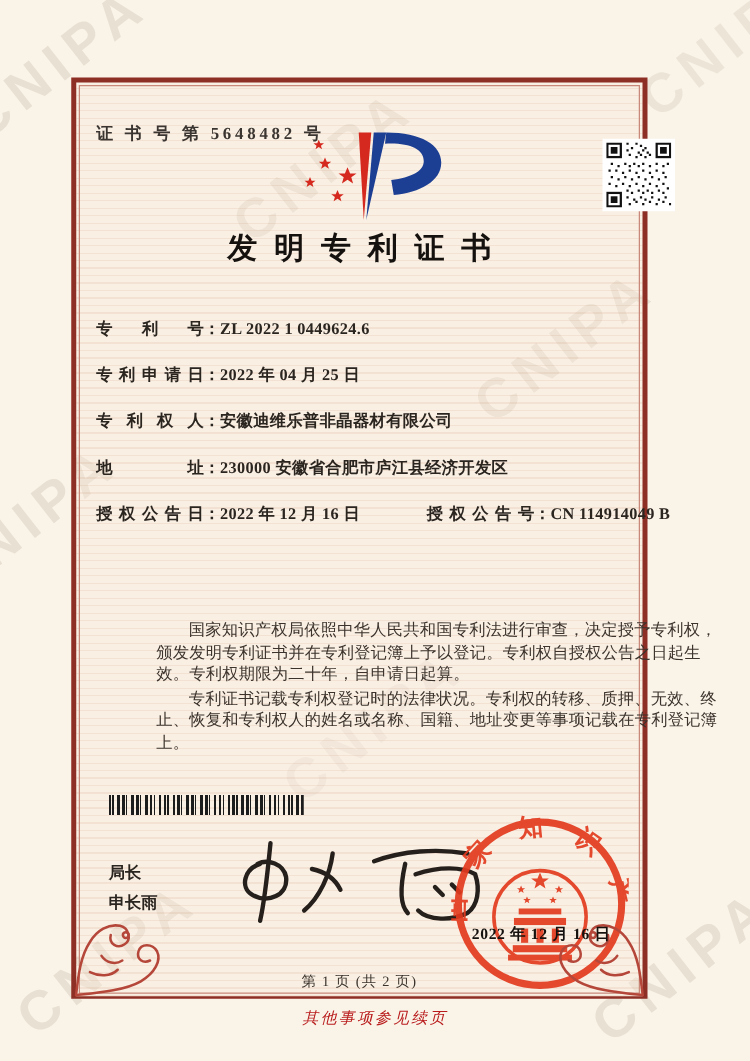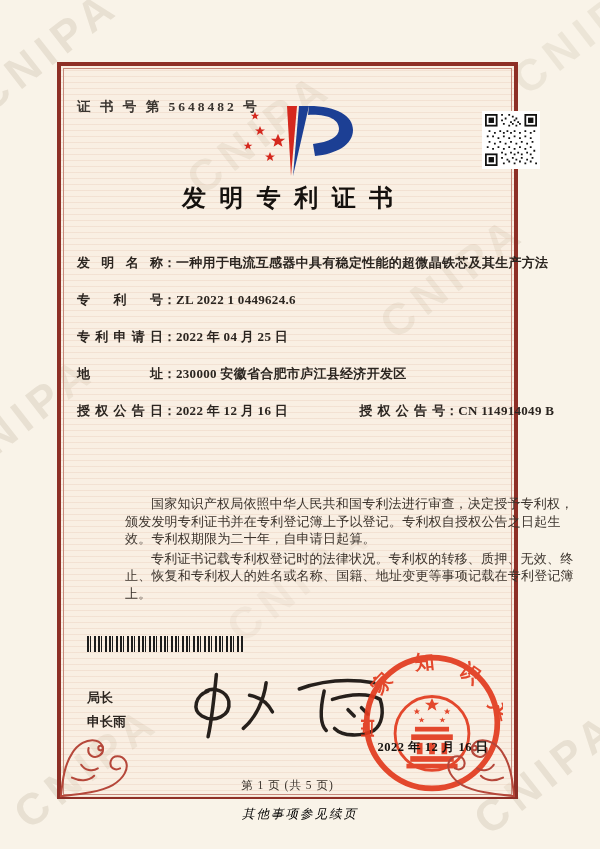--- a/index.html
+++ b/index.html
@@ -56,21 +56,21 @@
   }
 
   .fields { position:absolute; left:16px; top:186px; width:458px; font-size:13px; }
   .field-row { margin-bottom:15px; height:22px; line-height:22px; white-space:nowrap; }
   .field-label {
     display:inline-block; width:86px; vertical-align:top;
     text-align:justify; text-align-last:justify; font-weight:700; color:#2b2520;
   }
   .field-sep { font-weight:700; color:#2b2520; }
   .field-value { font-weight:600; color:#2b2520; letter-spacing:0.3px; }
-  .field-pair2 { margin-left:68px; }
+  .field-pair2 { margin-left:50px; }
 
   .paragraphs {
     position:absolute; left:16px; top:429px; width:458px;
     font-size:13px; line-height:17.6px; color:#3b332c;
     letter-spacing:0.2px;margin-left:48px;
   }
   .paragraphs p { text-indent:2em; margin-bottom:2px; }
 
   .barcode {
     position:absolute; left:26px; top:570px; width:156px; height:16px;
@@ -91,21 +91,21 @@
     z-index:3; white-space:nowrap;
   }
 
   .page-info {
     position:absolute; left:0; right:0; top:712px; text-align:center;
     font-size:11.5px; color:#3a332c; letter-spacing:1px;
   }
 
   .continuation {
     position:absolute; left:0; right:0; top:806px; text-align:center;
-    font-size:12.5px; font-style:italic; color:#000000; letter-spacing:2px;
+    font-size:12.5px; font-style:italic; color:#b91c1c; letter-spacing:2px;
     z-index:1;
   }
 </style>
 </head>
 <body>
 
 <div class="page">
 
   <div class="wm wm1">CNIPA</div>
   <div class="wm wm2">CNIPA</div>
@@ -174,27 +174,27 @@
           <polygon points="68,6 78,6 62,76"></polygon>
           <path d="M78,6 C106,6 122,16 122,30 C122,45 105,54 84,56 L82,44 C98,42 108,37 108,29 C108,19 96,14 77,15 Z"></path>
         </g>
       </svg>
     </div>
 
     <div class="cert-title">发明专利证书</div>
 
     <div class="fields">
       <div class="field-row">
-        <span class="field-label">发明名称</span><span class="field-sep">：</span><span class="field-value">一种用于电流互感器中具有稳定性能的超微晶铁芯及其生产方法</span>
-      </div>
-      <div class="field-row">
         <span class="field-label">专利号</span><span class="field-sep">：</span><span class="field-value">ZL 2022 1 0449624.6</span>
       </div>
       <div class="field-row">
         <span class="field-label">专利申请日</span><span class="field-sep">：</span><span class="field-value">2022 年 04 月 25 日</span>
+      </div>
+      <div class="field-row">
+        <span class="field-label">专利权人</span><span class="field-sep">：</span><span class="field-value">安徽迪维乐普非晶器材有限公司</span>
       </div>
       <div class="field-row">
         <span class="field-label">地址</span><span class="field-sep">：</span><span class="field-value">230000 安徽省合肥市庐江县经济开发区</span>
       </div>
       <div class="field-row">
         <span><span class="field-label">授权公告日</span><span class="field-sep">：</span><span class="field-value">2022 年 12 月 16 日</span></span>
         <span class="field-pair2"><span class="field-label">授权公告号</span><span class="field-sep">：</span><span class="field-value">CN 114914049 B</span></span>
       </div>
     </div>
 
@@ -249,17 +249,17 @@
             <rect x="72" y="96" width="6" height="12"></rect>
             <rect x="85" y="96" width="6" height="12"></rect>
             <rect x="52" y="110" width="46" height="6"></rect>
             <rect x="48" y="118" width="54" height="5"></rect>
           </g>
         </g>
       </svg>
     </div>
     <div class="seal-date">2022 年 12 月 16 日</div>
 
-    <div class="page-info">第 1 页 (共 5 页)</div>
+    <div class="page-info">第 1 页 (共 2 页)</div>
   </div>
 
   <div class="continuation">其他事项参见续页</div>
 </div>
 
 </body></html>

